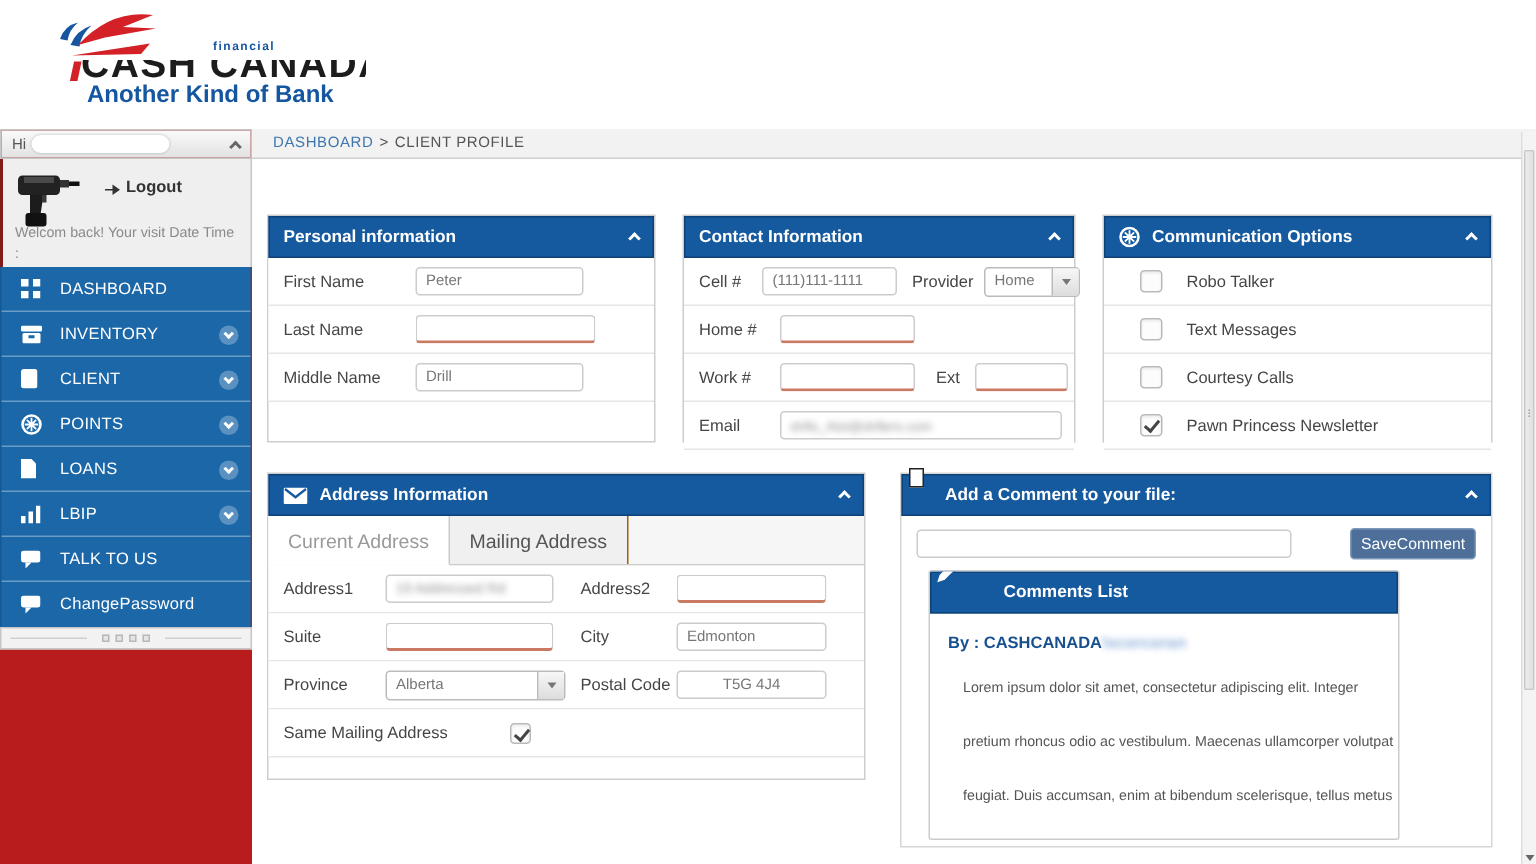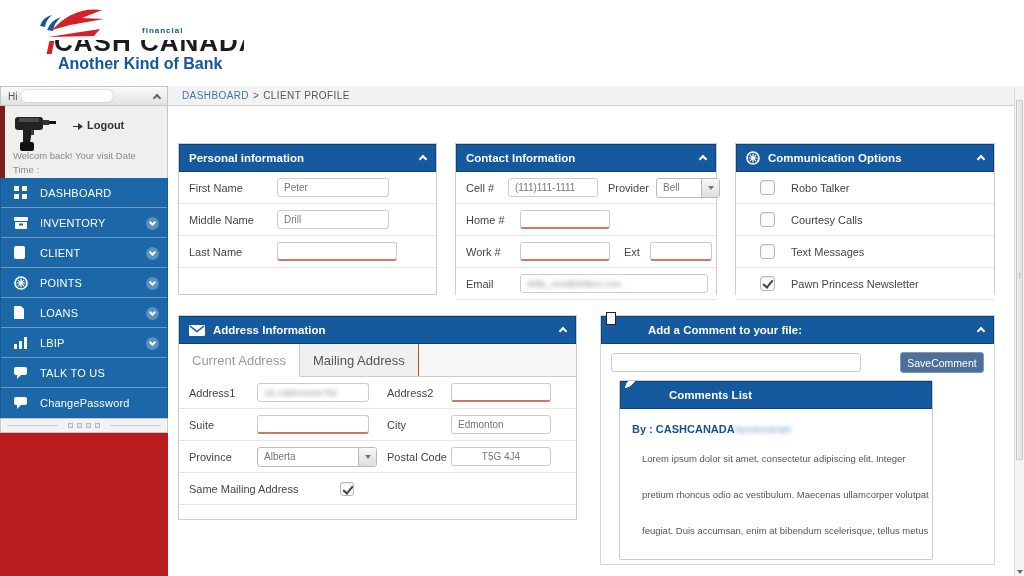--- a/index.html
+++ b/index.html
@@ -15,21 +15,21 @@
   .name-clip .cashname { display:block; margin-top:-13px; font-size:26px; font-weight:bold; color:#1c1c1c; letter-spacing:1px; white-space:nowrap; }
   .red-sliver { position:absolute; left:20px; top:39px; width:5px; height:13px; background:#d42127; transform:skewX(-12deg); }
   .tagline { position:absolute; left:30px; top:53px; font-size:16px; font-weight:bold; color:#1456a0; white-space:nowrap; }
 
   
   .sidebar { position:absolute; left:0; top:86px; width:168px; }
   .user-bar { height:20px; background:linear-gradient(#fafafa,#e2e2e2); border:1px solid #c6c6c6; display:flex; align-items:center; padding:0 7px; font-size:10px; color:#555; }
   .redact-pill { width:92px; height:12px; background:#fff; border-radius:6px; margin-left:4px; box-shadow:0 0 2px rgba(0,0,0,.25); }
   .chev { width:6px; height:6px; border-left:2px solid #666; border-top:2px solid #666; transform:rotate(45deg); }
   .user-bar .chev { margin-left:auto; margin-top:3px; }
-  .profile-box { height:72px; background:#efefef; border-left:5px solid #7f1d1d; border-right:1px solid #c6c6c6; padding:5px 8px 12px; }
+  .profile-box { height:72px; background:#efefef; border-left:2px solid #7f1d1d; border-right:1px solid #c6c6c6; padding:5px 8px 12px; }
   .profile-top { display:flex; align-items:flex-start; }
   .logout { margin-left:14px; margin-top:8px; display:flex; align-items:center; font-size:11px; font-weight:bold; color:#333; cursor:pointer; }
   .logout svg { margin-right:3px; }
   .welcome { font-size:9.5px; color:#8a8a8a; line-height:14px; margin-top:-6px; }
   .menu { border-left:1px solid #155a94; border-right:1px solid #155a94; }
   .menu-item { position:relative; height:30px; background:#1b67a8; border-bottom:1px solid rgba(255,255,255,.35); display:flex; align-items:center; padding-left:13px; cursor:pointer; }
   .menu-item:last-child { border-bottom:none; }
   .mi-icon { width:17px; display:flex; justify-content:flex-start; }
   .mi-label { color:#fff; font-size:11px; margin-left:9px; letter-spacing:.2px; }
   .mi-chev { position:absolute; right:8px; top:9px; width:13px; height:13px; border-radius:7px; background:rgba(255,255,255,.28); display:flex; align-items:center; justify-content:center; }
@@ -71,21 +71,21 @@
   .panel.comment  { left:432px; top:229px; width:395px; height:250px; border-color:#d5d5d5; }
 
   
   .tabs { display:flex; height:33px; background:#f6f6f6; border-bottom:1px solid #ccc; }
   .tab { display:flex; align-items:center; padding:0 13px; font-size:13px; cursor:pointer; }
   .tab.active { background:#fff; border-right:1px solid #ccc; color:#9a9a9a; margin-bottom:-1px; border-bottom:1px solid #fff; }
   .tab.inactive { background:#f0f0f0; border-right:1px solid #a16207; color:#555; }
 
   
   .corner-icon { position:absolute; left:5px; top:-4px; width:10px; height:13px; background:#fff; border:1px solid #222; z-index:3; }
-  .comment .panel-header { padding-left:46px; }
+  .comment .panel-header { padding-left:28px; }
   .comment-input-row { position:relative; padding:8px 10px 0; }
   .comment-input { width:250px; }
   .save-btn { position:absolute; right:10px; top:8px; width:84px; height:21px; background:#4d6f99; border:1px solid #7e99ba; border-radius:3px; color:#fff; font-size:10.5px; font-family:"Liberation Sans",sans-serif; cursor:pointer; }
   .comments-list { position:absolute; left:18px; top:64px; width:314px; height:180px; border:1px solid #ccc; border-radius:2px; background:#fff; overflow:hidden; }
   .comments-list .panel-header { padding-left:48px; }
   .pencil-icon { position:absolute; left:3px; top:-7px; z-index:3; }
   .cl-body { padding:10px 12px 0; }
   .by-line { font-size:11px; font-weight:bold; color:#17508f; }
   .by-user { font-weight:bold; color:#7aa0d4; font-size:11px; }
   .comment-text { margin-top:4px; margin-left:10px; width:288px; font-size:9.5px; color:#555; line-height:36px; }
@@ -257,40 +257,40 @@
     <div class="panel personal">
       <div class="panel-header">
         <span>Personal information</span>
         <span class="chev"></span>
       </div>
       <div class="prow">
         <span class="lbl" style="width:88px">First Name</span>
         <input class="inp" style="width: 112px;" readonly="" value="Peter">
       </div>
       <div class="prow">
+        <span class="lbl" style="width:88px">Last Name</span>
+        <input class="inp req" style="width: 120px;" readonly="" value="">
+      </div>
+      <div class="prow">
         <span class="lbl" style="width:88px">Middle Name</span>
         <input class="inp" style="width: 112px;" readonly="" value="Drill">
-      </div>
-      <div class="prow">
-        <span class="lbl" style="width:88px">Last Name</span>
-        <input class="inp req" style="width: 120px;" readonly="" value="">
       </div>
     </div>
 
     <div class="panel contact">
       <div class="panel-header">
         <span>Contact Information</span>
         <span class="chev"></span>
       </div>
       <div class="prow">
         <span class="lbl" style="width:42px">Cell #</span>
         <input class="inp" style="width: 90px;" readonly="" value="(111)111-1111">
         <span class="lbl" style="margin-left:10px;width:48px">Provider</span>
         <div class="sel" style="width:64px">
-          <span class="val">Bell</span>
+          <span class="val">Home</span>
           <span class="btn">
               <span class="tri-down"></span>
             </span>
         </div>
       </div>
       <div class="prow">
         <span class="lbl" style="width:54px">Home #</span>
         <input class="inp req" style="width: 90px;" readonly="" value="">
       </div>
       <div class="prow">
@@ -317,25 +317,25 @@
         </span>
         <span>Communication Options</span>
         <span class="chev"></span>
       </div>
       <div class="prow" style="padding-left:24px">
         <span class="checkbox"></span>
         <span class="lbl" style="margin-left:16px">Robo Talker</span>
       </div>
       <div class="prow" style="padding-left:24px">
         <span class="checkbox"></span>
-        <span class="lbl" style="margin-left:16px">Courtesy Calls</span>
+        <span class="lbl" style="margin-left:16px">Text Messages</span>
       </div>
       <div class="prow" style="padding-left:24px">
         <span class="checkbox"></span>
-        <span class="lbl" style="margin-left:16px">Text Messages</span>
+        <span class="lbl" style="margin-left:16px">Courtesy Calls</span>
       </div>
       <div class="prow" style="padding-left:24px">
         <span class="checkbox checked"></span>
         <span class="lbl" style="margin-left:16px">Pawn Princess Newsletter</span>
       </div>
     </div>
 
     <div class="panel address">
       <div class="panel-header">
         <span class="ph-icon">

